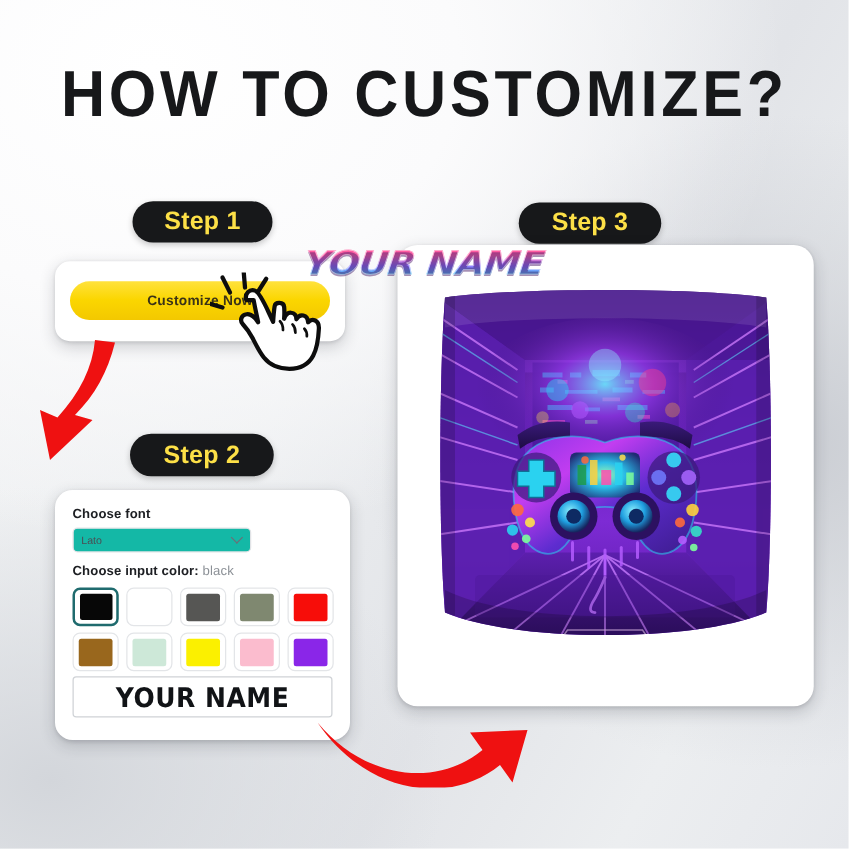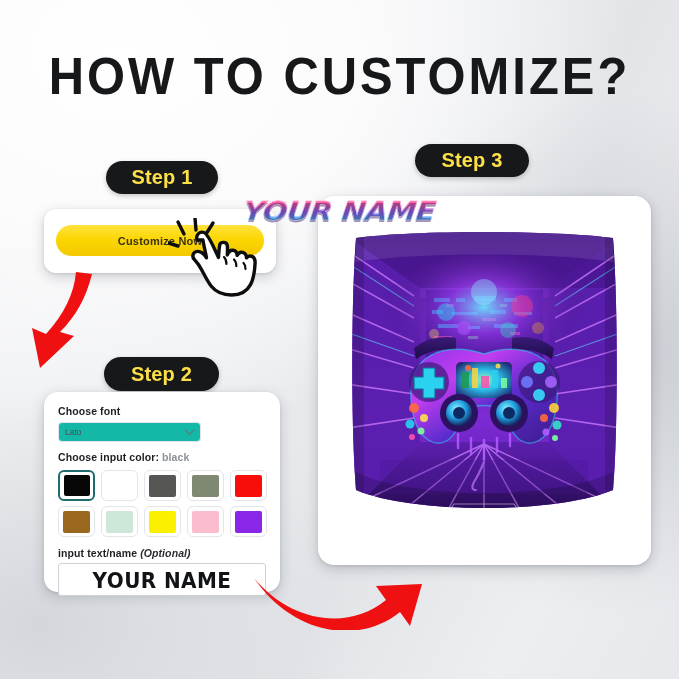--- a/index.html
+++ b/index.html
@@ -31,22 +31,22 @@
     position: absolute;
     background: #17181a;
     color: #fde047;
     border-radius: 999px;
     font-size: 20px; font-weight: 700;
     display: flex; align-items: center; justify-content: center;
     letter-spacing: .2px;
     box-shadow: 0 2px 5px rgba(0,0,0,.22);
   }
   #badge1 { left: 106px; top: 161px; width: 112px; height: 33px; }
-  #badge2 { left: 104px; top: 357px; width: 115px; height: 34px; }
-  #badge3 { left: 415px; top: 144px; width: 114px; height: 33px; }
+  #badge2 { left: 104px; top: 347px; width: 115px; height: 34px; }
+  #badge3 { left: 415px; top: 162px; width: 114px; height: 33px; }
 
   
   .card {
     position: absolute; background: #ffffff;
     border-radius: 14px;
     box-shadow: 0 4px 13px rgba(30,35,45,.20), 0 1px 3px rgba(30,35,45,.12);
   }
   #card1 { left: 44px; top: 209px; width: 232px; height: 64px; border-radius: 12px; }
   #card2 { left: 44px; top: 392px; width: 236px; height: 200px; }
   #card3 { left: 318px; top: 196px; width: 333px; height: 369px; border-radius: 16px; }
@@ -64,21 +64,21 @@
   .hand { position: absolute; left: 168px; top: 218px; width: 104px; height: 84px; }
 
   
   .arrow { position: absolute; }
   #arrow1 { left: 30px; top: 272px; width: 110px; height: 108px; }
   #arrow2 { left: 252px; top: 538px; width: 178px; height: 92px; }
 
   
   .s2 { position: absolute; left: 0; top: 0; width: 236px; height: 200px; padding: 13px 14px; }
   .s2 .lbl { font-size: 10.5px; font-weight: 700; color: #1d1f23; letter-spacing: .1px; }
-  .s2 .lbl .soft { font-weight: 700; color: #8b9096; }
+  .s2 .lbl .soft { font-weight: 400; color: #8b9096; }
   .s2 .lbl .ital { font-style: italic; font-weight: 700; color: #2a2d31; }
   .select {
     margin-top: 5px; height: 20px; width: 143px;
     background: #14b8a6; border: 1px solid #e1e3e6; border-radius: 4px;
     display: flex; align-items: center; padding: 0 6px;
     font-size: 8.5px; color: #4a4e54; position: relative;
   }
   .select .chev {
     position: absolute; right: 7px; top: 50%; width: 7px; height: 7px;
     margin-top: -4px;
@@ -225,24 +225,20 @@
             <i style="background:#fbf000"></i>
           </div>
         <div class="sw">
             <i style="background:#fbbcce"></i>
           </div>
         <div class="sw">
             <i style="background:#8a26e8"></i>
           </div>
       </div>
 
-      <div class="lbl lbl-input">
-        <span>input text/name</span>
-        <span class="ital">(Optional)</span>
-      </div>
 
       <div class="textinput">
         <span>YOUR NAME</span>
       </div>
 
     </div>
   </div>
 
   <svg class="arrow" id="arrow2" viewBox="0 0 178 92">
     <path d="M2 40

